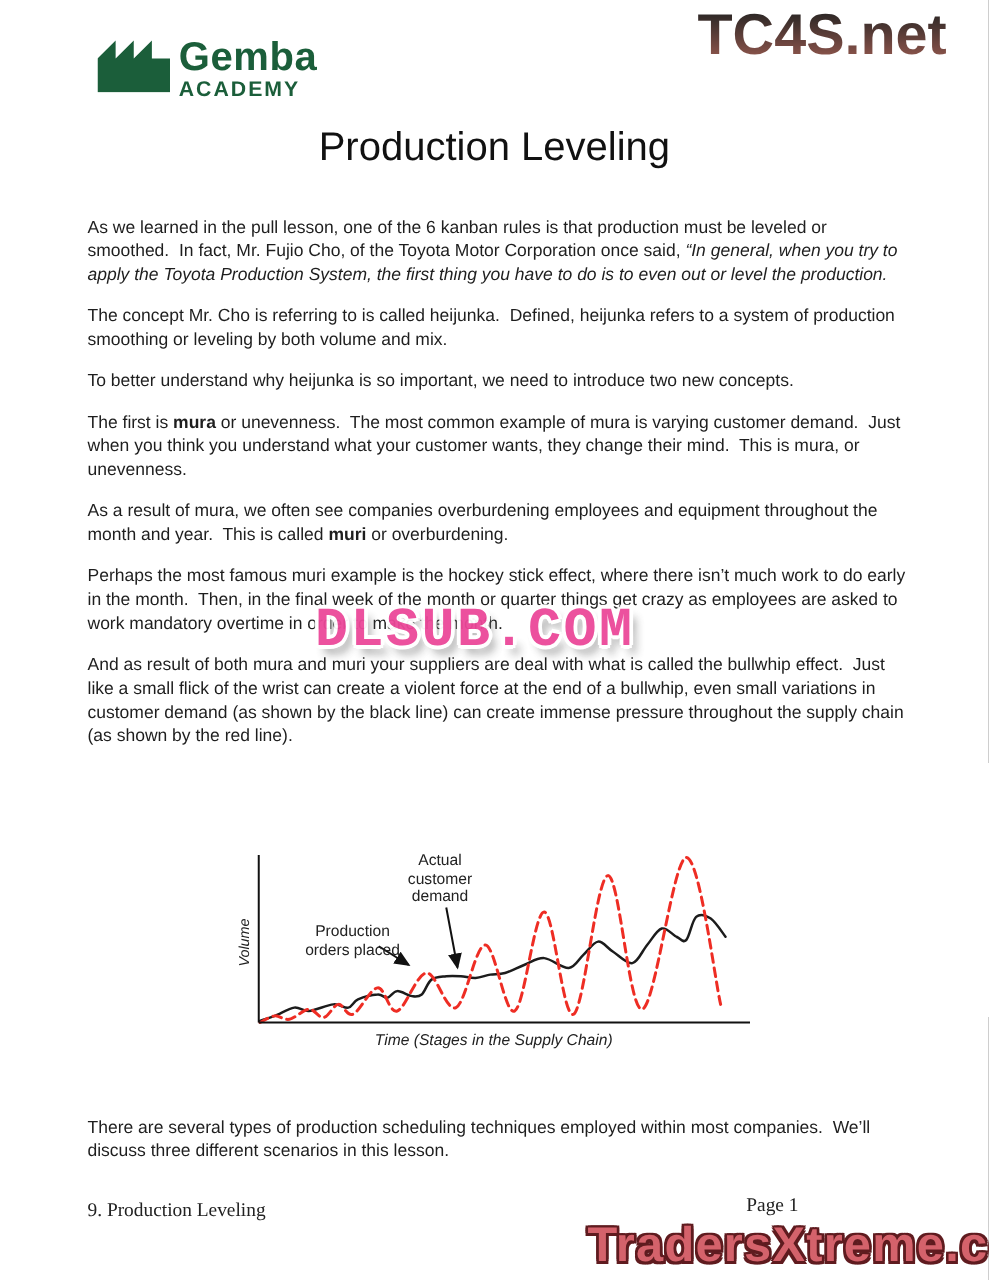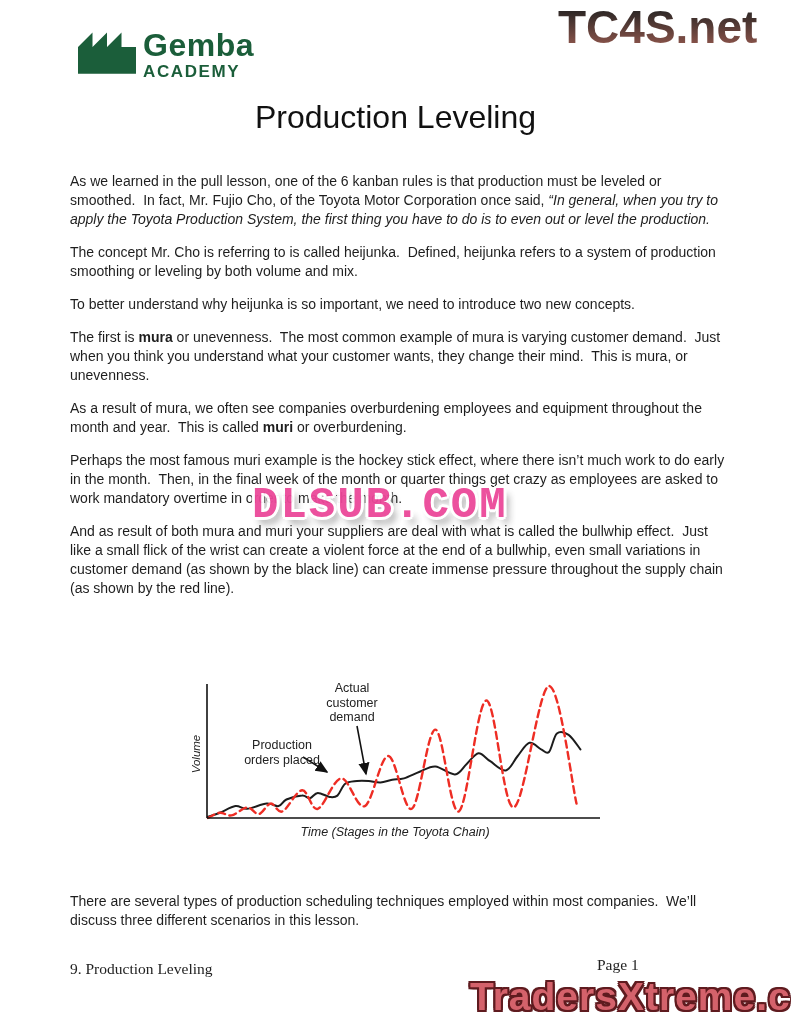--- a/index.html
+++ b/index.html
@@ -99,21 +99,21 @@
           <path d="M23.0,142.0 C25.0,141.1 30.8,137.2 34.8,136.7 C38.7,136.3 41.9,140.2 46.5,139.4 C51.1,138.5 57.6,131.7 62.2,131.4 C66.8,131.2 70.0,138.7 74.0,138.0 C77.9,137.4 81.8,127.9 85.7,127.5 C89.6,127.0 92.3,137.6 97.5,135.4 C102.7,133.2 111.2,114.7 117.1,114.3 C123.0,113.8 126.2,134.7 132.8,132.8 C139.3,130.8 148.4,102.8 156.3,102.4 C164.1,102.0 172.0,133.9 179.8,130.1 C187.6,126.4 195.5,79.5 203.3,80.0 C211.2,80.4 219.0,137.2 226.8,132.8 C234.7,128.4 242.5,53.1 250.4,53.6 C258.2,54.0 265.4,140.2 273.9,135.4 C282.4,130.6 292.2,25.2 301.3,24.5 C310.5,23.9 318.3,133.9 328.8,131.4 C339.2,129.0 353.6,10.7 364.0,10.0 C374.5,9.3 386.9,107.9 391.5,127.5" fill="none" stroke="#ee2d24" stroke-width="2.4" stroke-linecap="round" stroke-dasharray="7 4.5"></path>
         </g>
       <line x1="22" y1="8" x2="22" y2="142" stroke="#111" stroke-width="1.6"></line>
       <line x1="22" y1="142" x2="415" y2="142" stroke="#111" stroke-width="1.6"></line>
       <line x1="118" y1="81" x2="142" y2="96" stroke="#111" stroke-width="1.6" marker-end="url(#arrow)"></line>
       <line x1="172" y1="50" x2="181" y2="98" stroke="#111" stroke-width="1.6" marker-end="url(#arrow)"></line>
     </svg>
     <div class="ann ann-prod">Production orders placed</div>
     <div class="ann ann-cust">Actual customer demand</div>
     <div class="ylab">Volume</div>
-    <div class="xlab">Time (Stages in the Toyota Chain)</div>
+    <div class="xlab">Time (Stages in the Supply Chain)</div>
   </div>
 
   <div class="wm-dlsub">DLSUB.COM</div>
 
   <p class="p8">There are several types of production scheduling techniques employed within most companies.  We’ll discuss three different scenarios in this lesson.</p>
 
   <div class="footer">
     <span class="footer-left">9. Production Leveling</span>
     <span class="footer-right">Page 1</span>
   </div>

